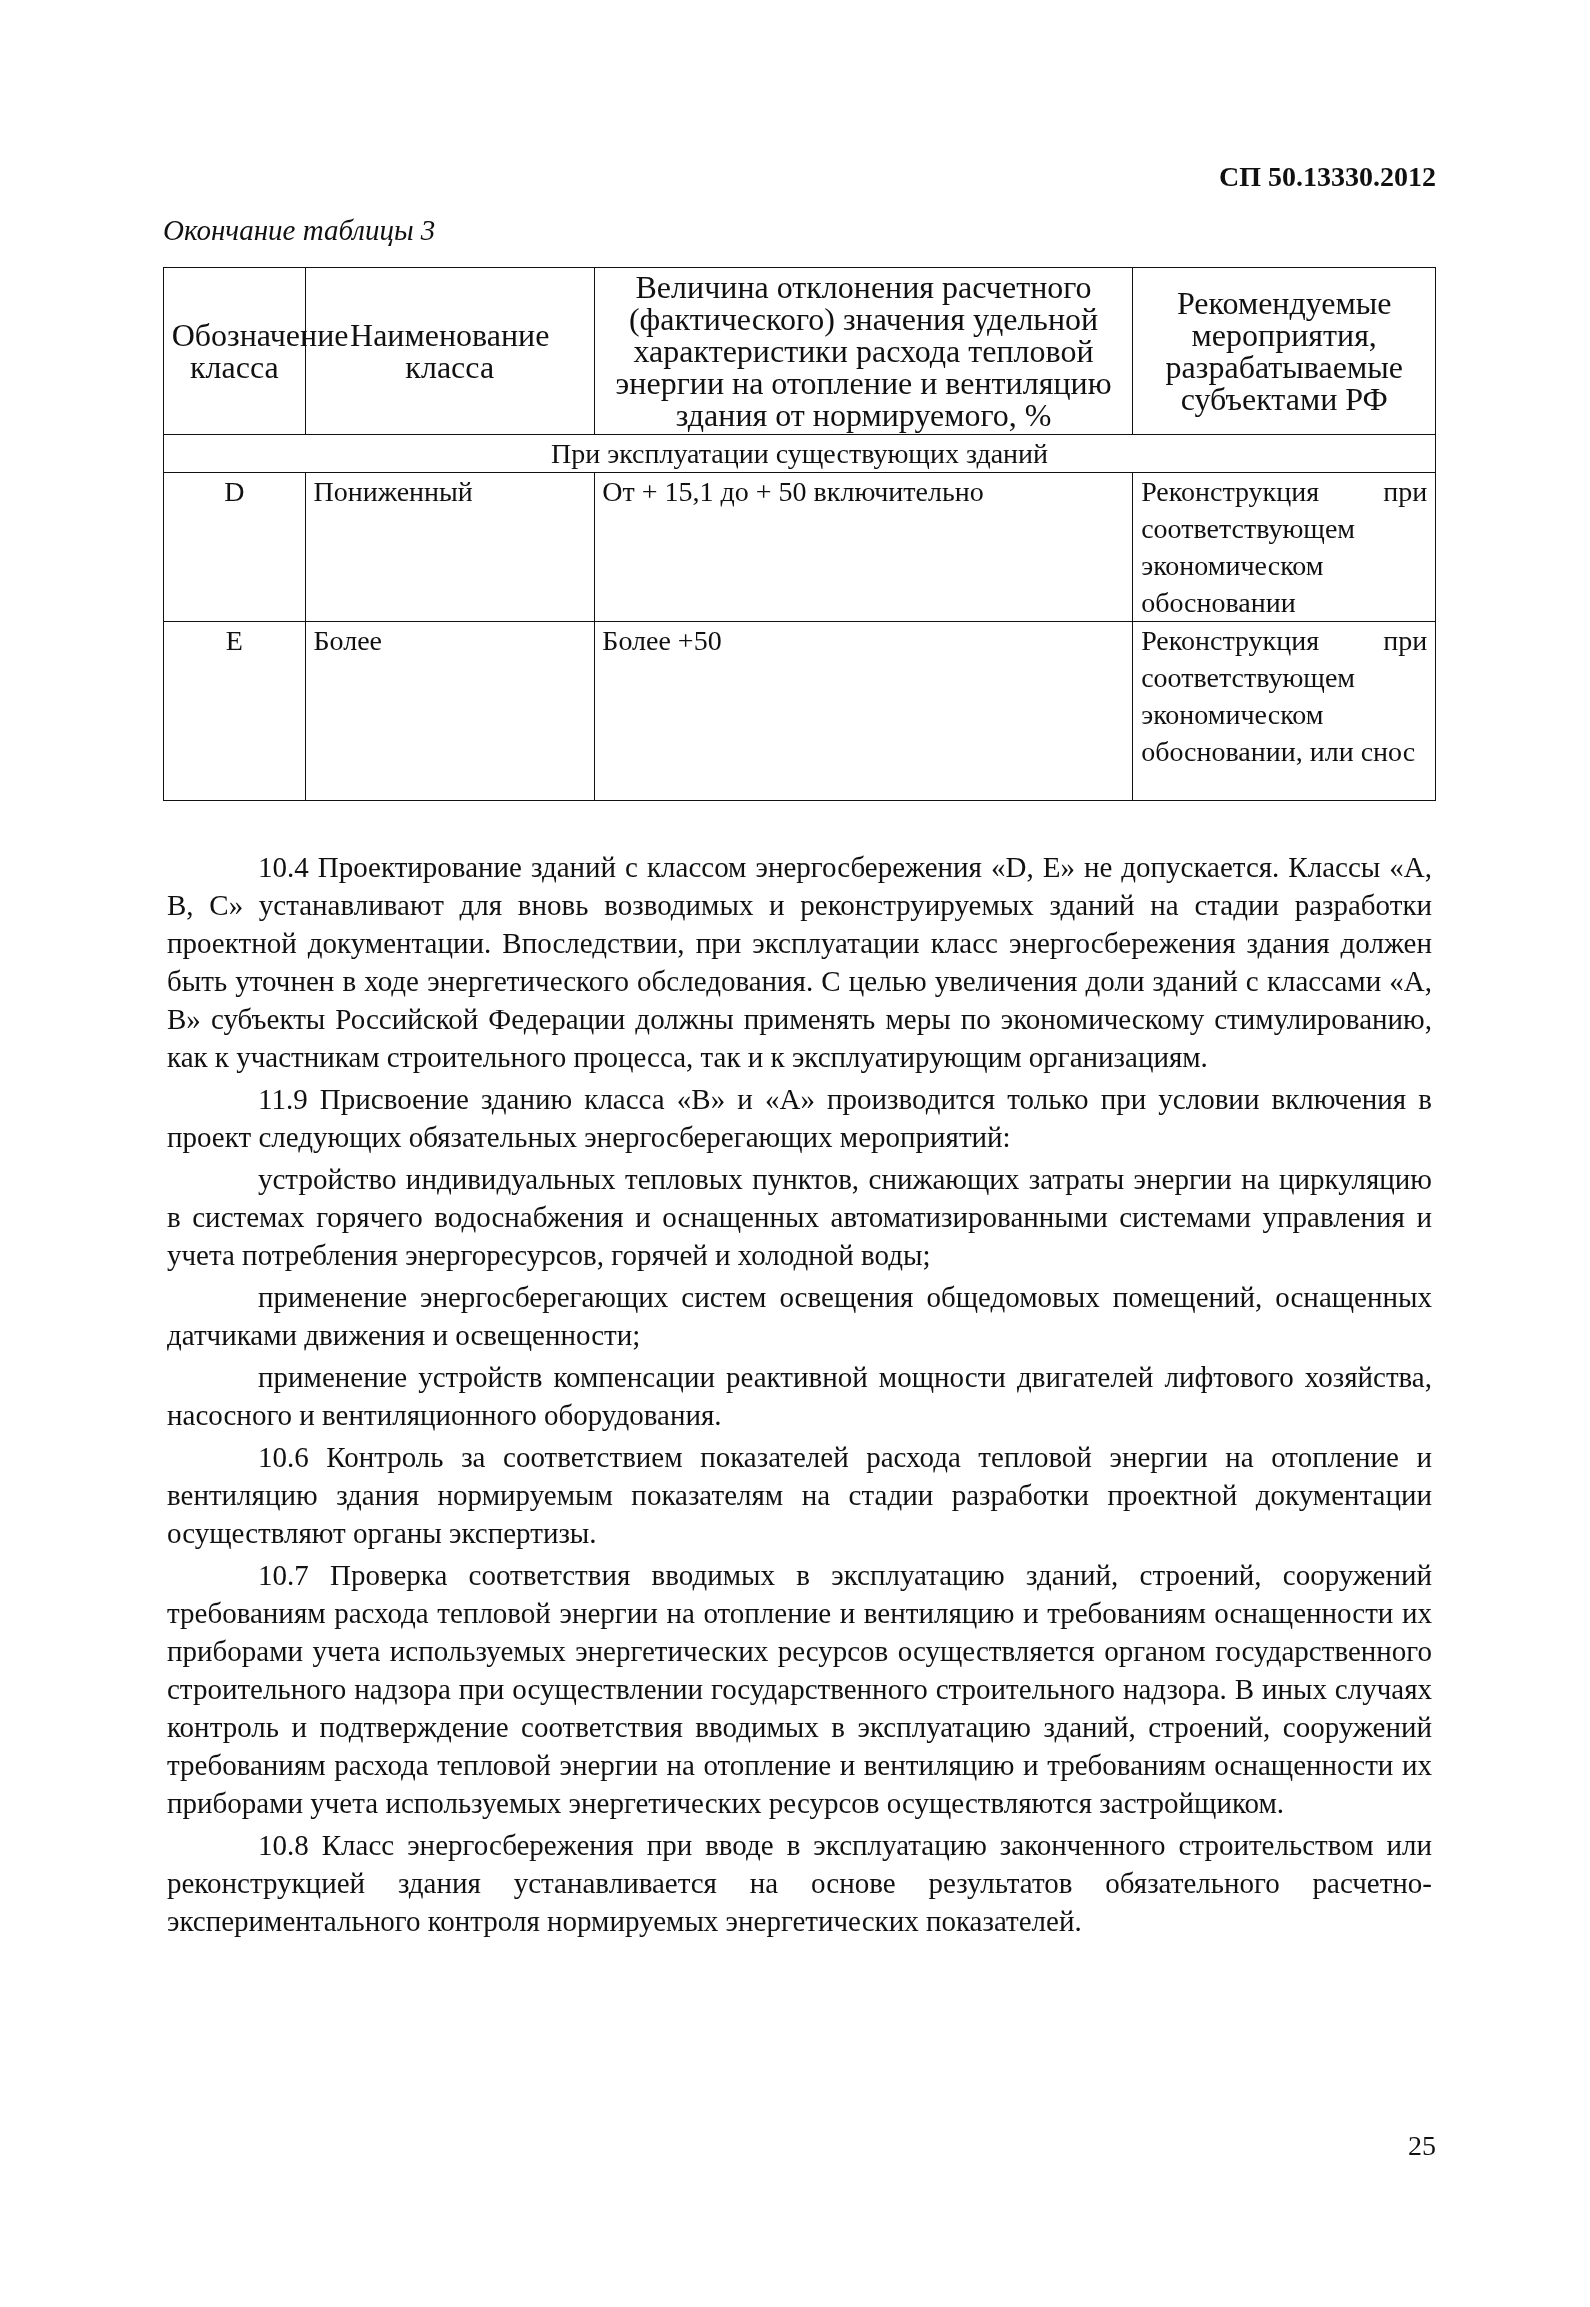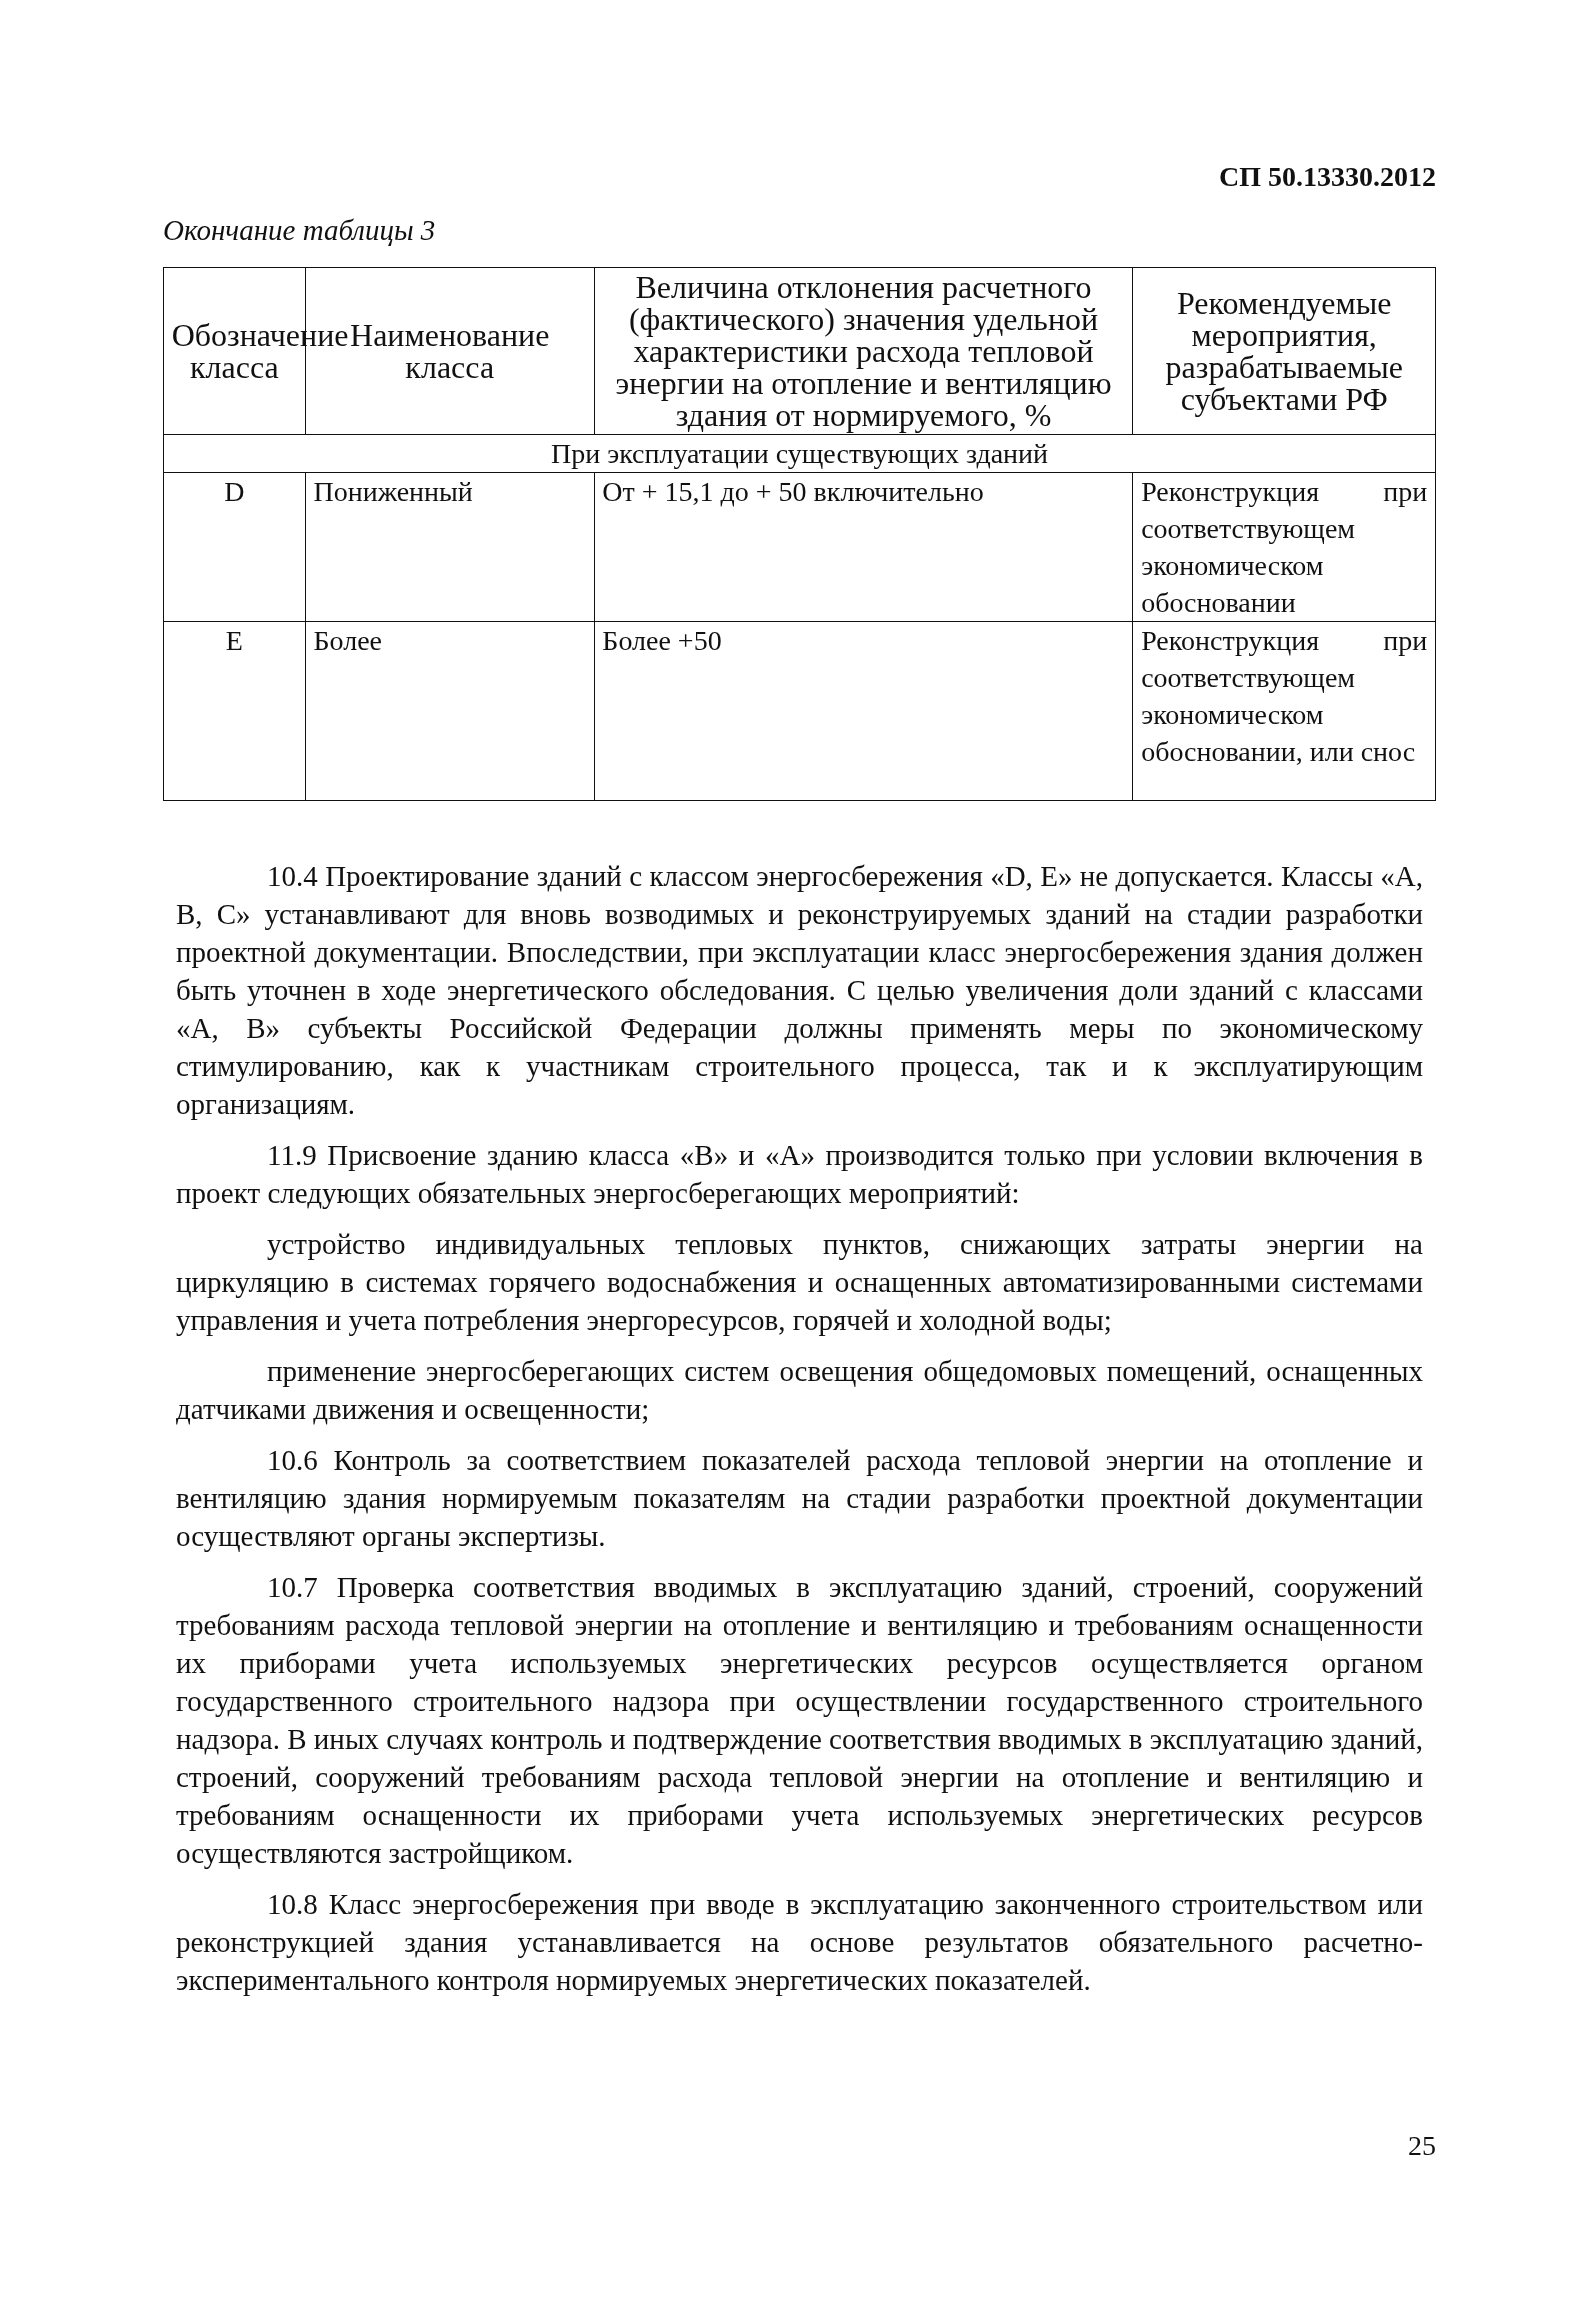--- a/index.html
+++ b/index.html
@@ -10,21 +10,21 @@
   table.t15 { position:absolute; top:267px; left:163px; width:1273px; border-collapse:collapse; table-layout:fixed; }
   table.t15 td, table.t15 th { border:1.5px solid #111; vertical-align:top; padding:0 7.7px; }
   table.t15 th { font-weight:normal; font-size:32px; line-height:32px; text-align:center; vertical-align:middle; height:166px; }
   table.t15 td { font-size:28px; line-height:37px; }
   .c1 { width:135px; } .c2 { width:275px; } .c3 { width:513px; } .c4 { width:288px; }
   .sub td { text-align:center; height:35px; line-height:35px; }
   .rowD td { height:146px; } .rowE td { height:178px; }
   .center { text-align:center; }
   .justify-last-left { text-align:justify; }
   .body-text { position:absolute; top:844px; left:163px; width:1273px; font-size:29px; line-height:38px; text-align:justify; }
-  .body-text p { margin:13px; }
+  .body-text p { margin:4px; }
   .indent { text-indent:91px; }
   .page-num { position:absolute; top:2130px; right:154px; font-size:28px; }
 </style>
 </head>
 <body>
 
 <div class="doc-code">СП 50.13330.2012</div>
 <div class="caption">Окончание таблицы 3</div>
 
 <table class="t15">
@@ -57,19 +57,20 @@
     <td class="justify-last-left">Реконструкция при соответствующем экономическом обосновании, или снос</td>
   </tr>
 </tbody>
   </table>
 
 <div class="body-text">
   <p class="indent">10.4 Проектирование зданий с классом энергосбережения «D, E» не допускается. Классы «А, В, С» устанавливают для вновь возводимых и реконструируемых зданий на стадии разработки проектной документации. Впоследствии, при эксплуатации класс энергосбережения здания должен быть уточнен в ходе энергетического обследования. С целью увеличения доли зданий с классами «А, В» субъекты Российской Федерации должны применять меры по экономическому стимулированию, как к участникам строительного процесса, так и к эксплуатирующим организациям.</p>
   <p class="indent">11.9 Присвоение зданию класса «В» и «А» производится только при условии включения в проект следующих обязательных энергосберегающих мероприятий:</p>
   <p class="indent">устройство индивидуальных тепловых пунктов, снижающих затраты энергии на циркуляцию в системах горячего водоснабжения и оснащенных автоматизированными системами управления и учета потребления энергоресурсов, горячей и холодной воды;</p>
   <p class="indent">применение энергосберегающих систем освещения общедомовых помещений, оснащенных датчиками движения и освещенности;</p>
+  <p class="indent">применение устройств компенсации реактивной мощности двигателей лифтового хозяйства, насосного и вентиляционного оборудования.</p>
   <p class="indent">10.6 Контроль за соответствием показателей расхода тепловой энергии на отопление и вентиляцию здания нормируемым показателям на стадии разработки проектной документации осуществляют органы экспертизы.</p>
   <p class="indent">10.7 Проверка соответствия вводимых в эксплуатацию зданий, строений, сооружений требованиям расхода тепловой энергии на отопление и вентиляцию и требованиям оснащенности их приборами учета используемых энергетических ресурсов осуществляется органом государственного строительного надзора при осуществлении государственного строительного надзора. В иных случаях контроль и подтверждение соответствия вводимых в эксплуатацию зданий, строений, сооружений требованиям расхода тепловой энергии на отопление и вентиляцию и требованиям оснащенности их приборами учета используемых энергетических ресурсов осуществляются застройщиком.</p>
   <p class="indent">10.8 Класс энергосбережения при вводе в эксплуатацию законченного строительством или реконструкцией здания устанавливается на основе результатов обязательного расчетно-экспериментального контроля нормируемых энергетических показателей.</p>
 </div>
 
 <div class="page-num">25</div>
 
 
 </body></html>

